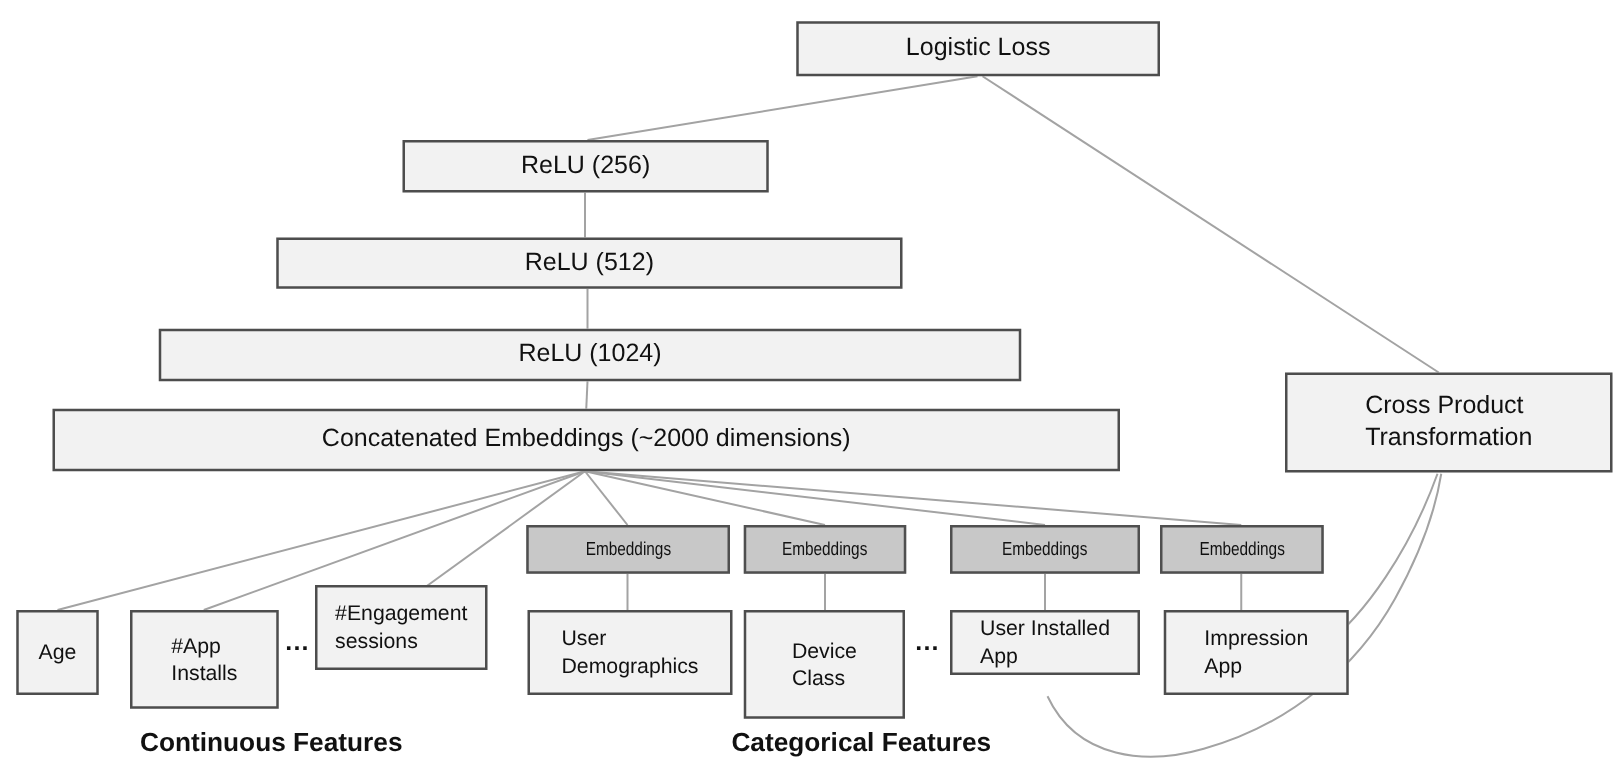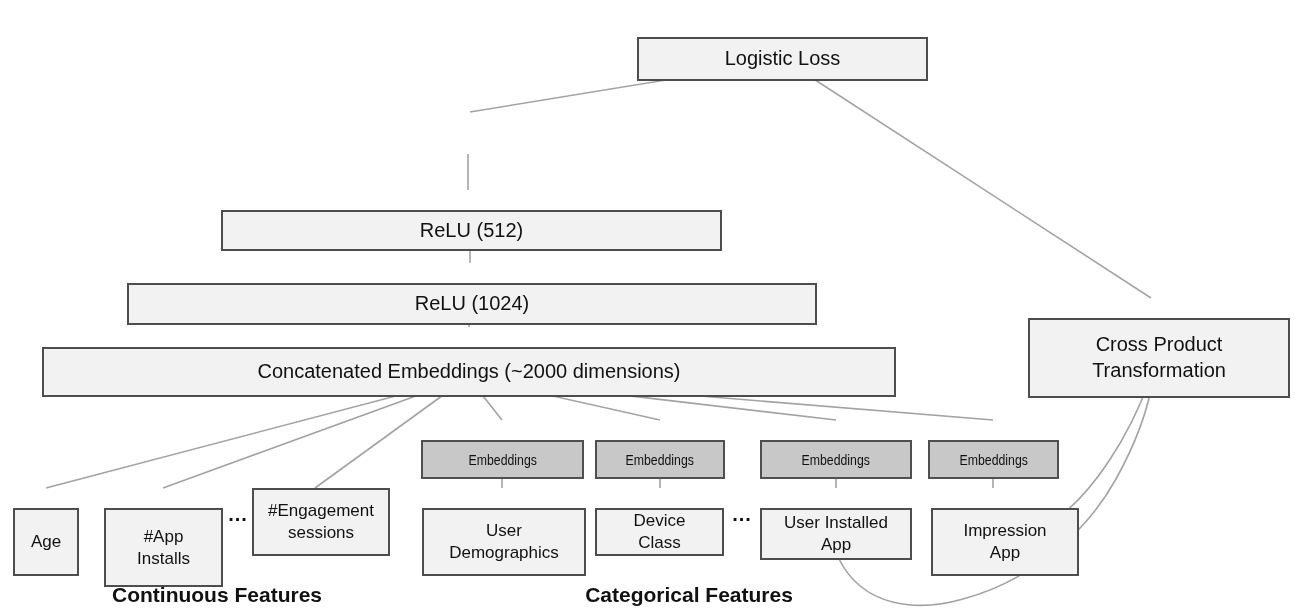--- a/index.html
+++ b/index.html
@@ -29,24 +29,23 @@
     stroke: var(--edge, #a3a3a3);
     stroke-width: 1.6;
   }
   .box {
     position: absolute;
     z-index: 1;
     box-sizing: border-box;
     display: flex;
     align-items: center;
     justify-content: center;
-    text-align: center;
+    text-align: left;
     background: var(--box_fill, #f2f2f2);
     border: 2px solid var(--box_border, #4d4d4d);
-    margin-top: 20px;
   }
   .box .lbl {
     white-space: pre-line;
     line-height: 1.28;
   }
   .layer  { font-size: 20px; }
   .embed {
     background: var(--embed_fill, #c8c8c8);
     border-color: var(--embed_border, #4f4f4f);
   }
@@ -98,20 +97,23 @@
     <path d="M836,459 L836,488"></path>
     <path d="M993,459 L993,488"></path>
     <path d="M1059,517 C1092,492 1128,440 1150,379"></path>
     <path d="M838,557 C862,608 918,612 963,599 C1032,580 1086,533 1116,479 C1136,443 1148,410 1153,379"></path>
   </svg>
 
   <div class="box layer" style="left:637px; top:17px; width:291px; height:44px">
     <span class="lbl">Logistic Loss</span>
   </div>
 
+  <div class="box layer" style="left:322px; top:112px; width:293px; height:42px">
+    <span class="lbl">ReLU (256)</span>
+  </div>
 
   <div class="box layer" style="left:221px; top:190px; width:501px; height:41px">
     <span class="lbl">ReLU (512)</span>
   </div>
 
   <div class="box layer" style="left:127px; top:263px; width:690px; height:42px">
     <span class="lbl">ReLU (1024)</span>
   </div>
 
   <div class="box layer" style="left:42px; top:327px; width:854px; height:50px">
@@ -146,21 +148,21 @@
   <div class="dots" style="left:222px; top:503px; width:32px;">...</div>
   <div class="box feature" style="left:252px; top:468px; width:138px; height:68px">
     <span class="lbl">#Engagement
 sessions</span>
   </div>
 
   <div class="box feature" style="left:422px; top:488px; width:164px; height:68px">
     <span class="lbl">User
 Demographics</span>
   </div>
-  <div class="box feature" style="left:595px; top:488px; width:129px; height:48px">
+  <div class="box feature" style="left:595px; top:488px; width:129px; height:87px">
     <span class="lbl">Device
 Class</span>
   </div>
   <div class="dots" style="left:726px; top:503px; width:32px;">...</div>
   <div class="box feature" style="left:760px; top:488px; width:152px; height:52px">
     <span class="lbl">User Installed
 App</span>
   </div>
   <div class="box feature" style="left:931px; top:488px; width:148px; height:68px">
     <span class="lbl">Impression

